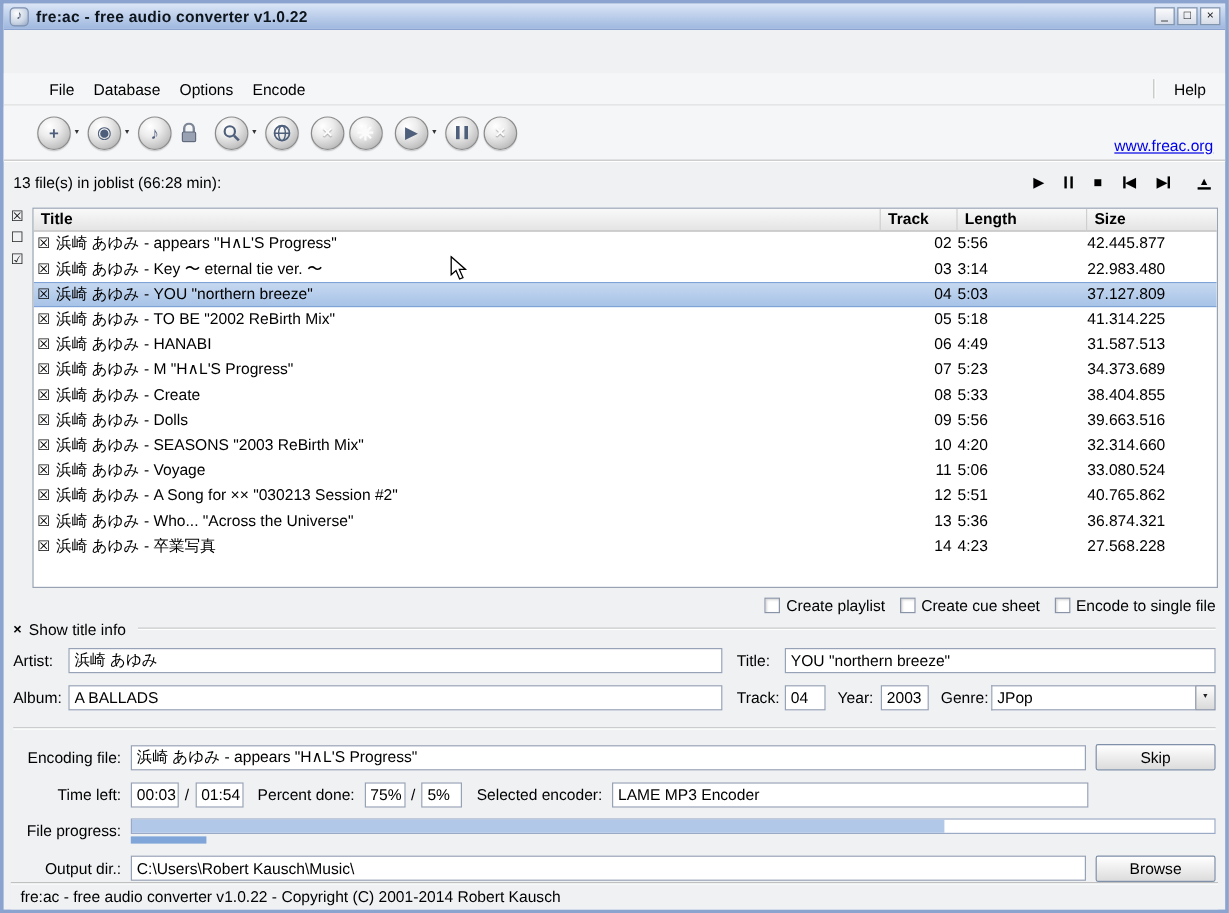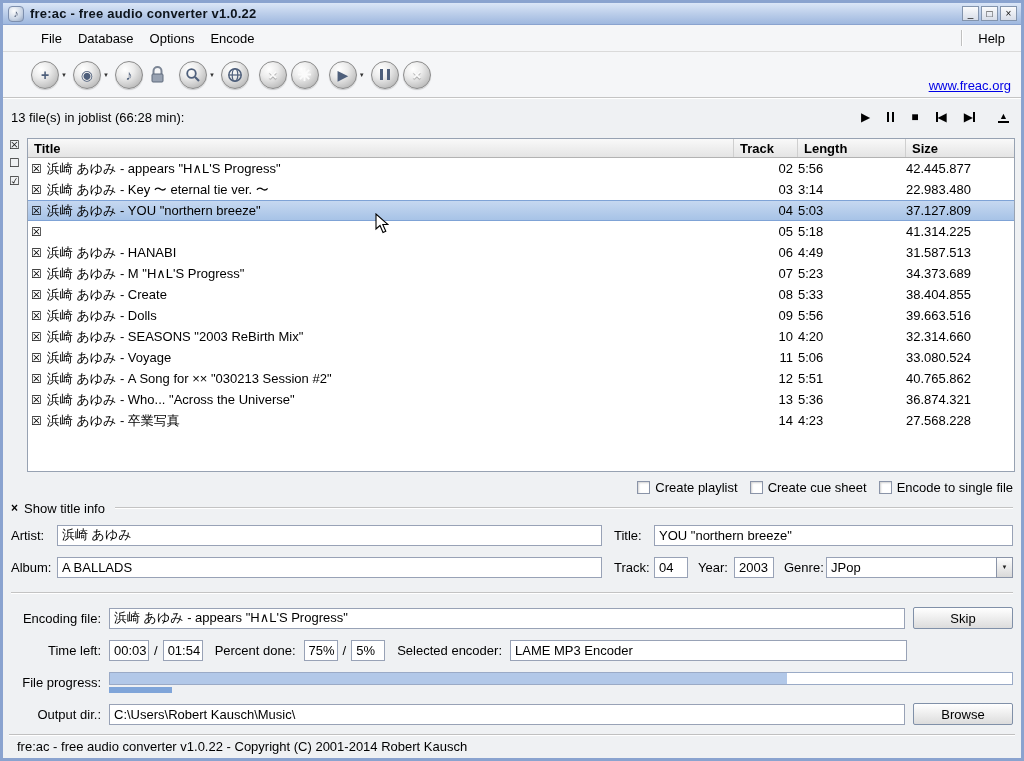--- a/index.html
+++ b/index.html
@@ -23,21 +23,21 @@
     border:1px solid #7d8fae; border:1px solid #7d8fae;
     display:flex; align-items:center; justify-content:center; font-size:10px; color:#44536e; }
   .title-text { font-weight:bold; flex:1; color:#0d141c; letter-spacing:.2px; }
   .win-controls { display:flex; gap:2px; }
   .win-btn { width:17px; height:15px; display:flex; align-items:center; justify-content:center;
     background:linear-gradient(to bottom,#fbfbfc,#d7dde8); border:1px solid #8394ad;
     font-size:10px; line-height:10px; color:#111; cursor:pointer; }
 
   
   .menubar { height:27px; display:flex; align-items:center; background:#f5f6f8;
-    padding:0 8px 0 30px; border-bottom:1px solid #dadada; }
+    padding:0 8px 0 30px; border-bottom:1px solid #dadada;margin-top:36px; }
   .menu-item { padding:3px 8px; cursor:default; }
   .menu-spacer { flex:1; }
   .menu-sep { width:1px; height:16px; background:#c0c0c0; margin-right:8px; box-shadow:1px 0 0 #fff; }
 
   
   .toolbar { height:46px; display:flex; align-items:center; background:#f5f6f8;
     padding:0 10px 0 28px; border-bottom:1px solid #c4c4c4; box-shadow:0 1px 0 #ffffff; }
   .tbtn { width:28px; height:28px; border-radius:50%;
     background:radial-gradient(circle at 35% 28%, #ffffff 0%, #ececec 35%, #c6c6c6 70%, #9d9d9d 100%);
     border:1px solid #8b8b8b; display:flex; align-items:center; justify-content:center;
@@ -294,20 +294,21 @@
       <span class="chk">☒</span>
       <span>浜崎 あゆみ - YOU "northern breeze"</span>
     </span>
     <span class="c-track">04</span>
     <span class="c-length">5:03</span>
     <span class="c-size">37.127.809</span>
   </div>
             <div class="jl-row">
     <span class="c-title">
       <span class="chk">☒</span>
+      <span>浜崎 あゆみ - TO BE "2002 ReBirth Mix"</span>
     </span>
     <span class="c-track">05</span>
     <span class="c-length">5:18</span>
     <span class="c-size">41.314.225</span>
   </div>
             <div class="jl-row">
     <span class="c-title">
       <span class="chk">☒</span>
       <span>浜崎 あゆみ - HANABI</span>
     </span>

